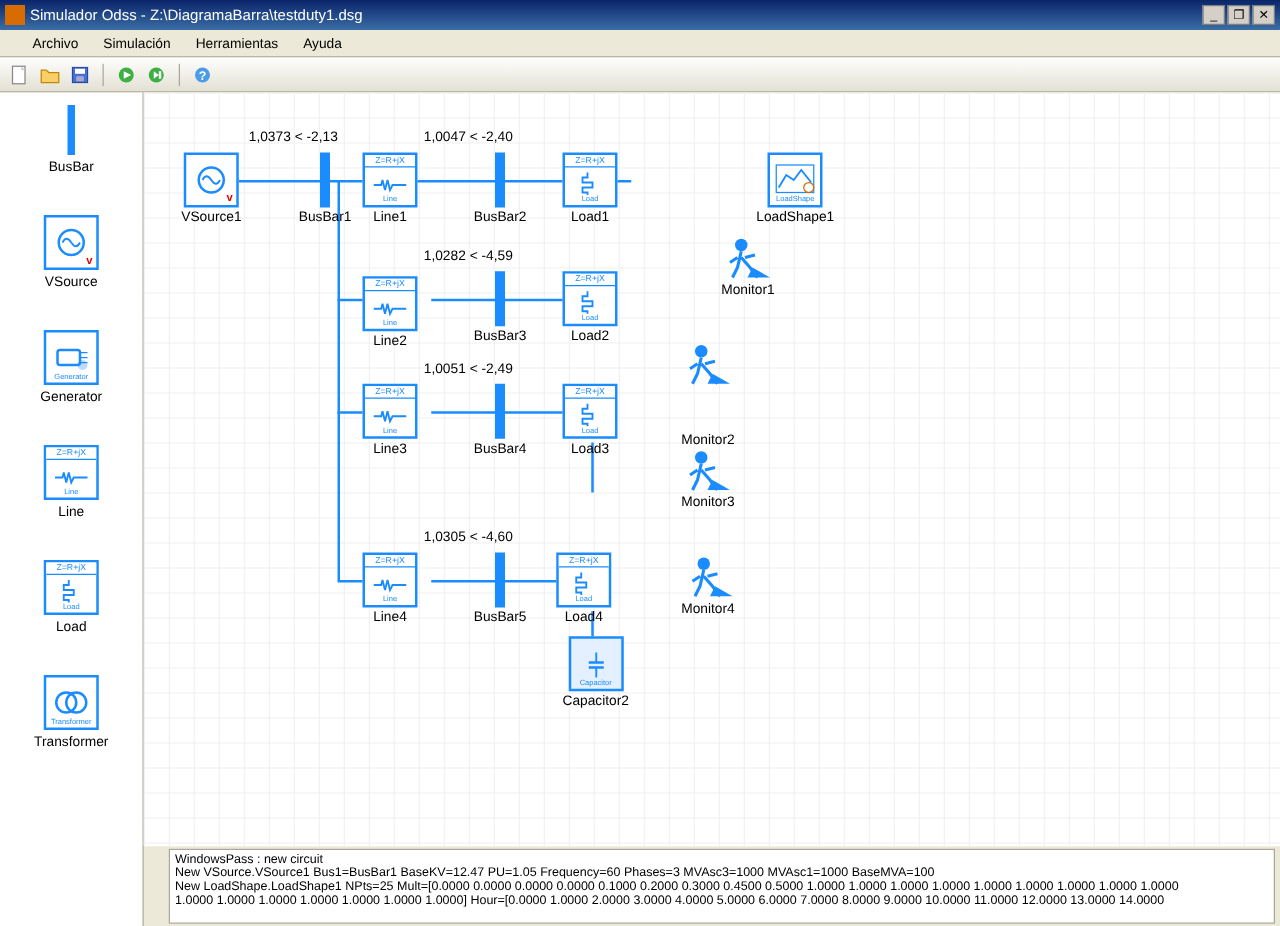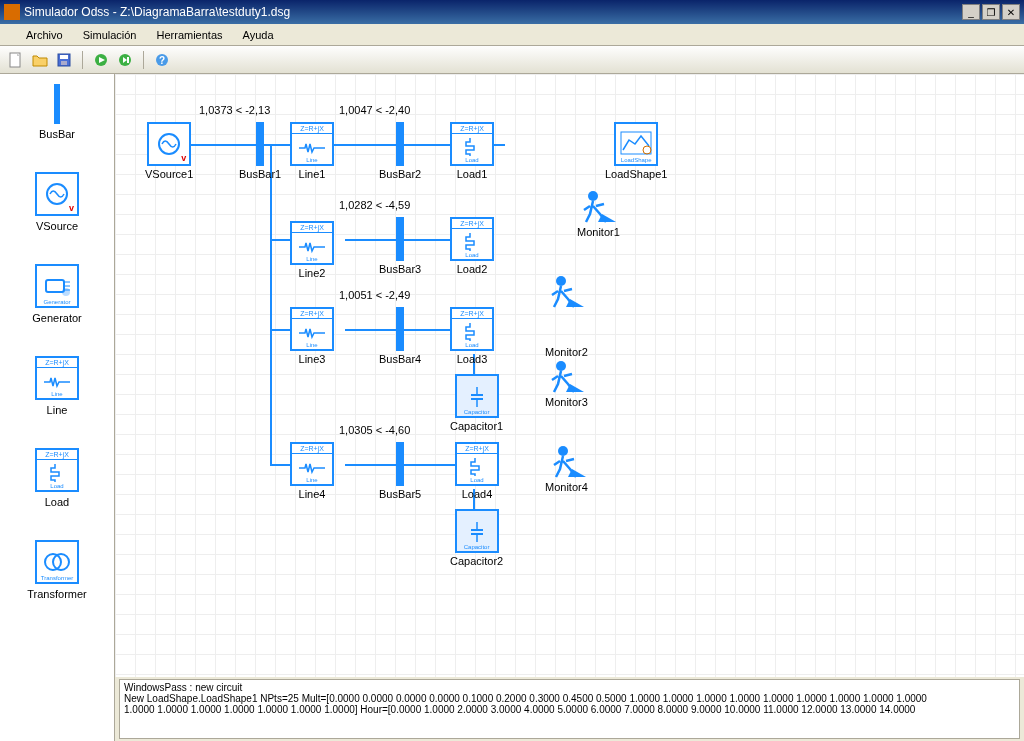--- a/index.html
+++ b/index.html
@@ -19,21 +19,21 @@
 .palette-label { font-size: 11px; color: #000; }
 .canvas-wrap { flex: 1; display: flex; flex-direction: column; }
 .canvas { flex: 1; position: relative; background: #fff; background-image: linear-gradient(#eee 1px, transparent 1px), linear-gradient(90deg, #eee 1px, transparent 1px); background-size: 20px 20px; overflow: auto; }
 .node { position: absolute; display: flex; flex-direction: column; align-items: center; cursor: pointer; }
 .node-icon { width: 44px; height: 44px; border: 2px solid #1a8cff; background: #fff; display: flex; flex-direction: column; align-items: center; justify-content: center; font-size: 7px; color: #1a8cff; position: relative; }
 .node-icon.selected { background: #e4f0ff; }
 .bus-icon { width: 8px; height: 44px; background: #1a8cff; border: none; }
 .node-label { font-size: 11px; color: #000; margin-top: 2px; text-align: center; white-space: nowrap; }
 .bus-value { position: absolute; font-size: 11px; color: #000; white-space: nowrap; top: -18px; left: -40px; width: 100px; }
 .wire { position: absolute; background: #1a8cff; z-index: 0; }
-.log-panel { height: 60px; background: #fff; border-top: 2px inset #fff; border: 1px solid #aca899; font-size: 10px; font-family: monospace; overflow: auto; padding: 2px 4px; margin: 2px 4px 2px 4px; white-space: nowrap; }
+.log-panel { height: 60px; background: #fff; border-top: 2px inset #fff; border: 1px solid #aca899; font-size: 10px; font-family: monospace; overflow: auto; padding: 2px 4px; margin: 2px 4px 2px 20px; white-space: nowrap; }
 .z-label { position: absolute; top: 0; left: 0; right: 0; font-size: 7px; text-align: center; background: #fff; border-bottom: 1px solid #1a8cff; color: #1a8cff; padding: 1px 0; }
 .sub-label { position: absolute; bottom: 0; left: 0; right: 0; font-size: 6px; text-align: center; color: #1a8cff; padding: 1px 0; }
 .monitor-icon { width: 40px; height: 40px; border: none; background: transparent; }
 svg { display: block; }
 </style>
 </head>
 <body>
 
 <div class="titlebar">
   <span class="titlebar-icon"></span>
@@ -261,49 +261,37 @@
       <div class="node" style="left:335px;top:233px;">
         <div class="node-icon">
             <div class="z-label">Z=R+jX</div>
             <svg width="20" height="22" style="margin-top:6px;">
               <path d="M8 2 L8 6 L4 6 L4 10 L12 10 L12 14 L4 14 L4 18 L8 18 L8 20" fill="none" stroke="#1a8cff" stroke-width="1.5"></path>
             </svg>
             <div class="sub-label">Load</div>
           </div>
         <div class="node-label">Load3</div>
       </div>
-      <div class="node" style="left:335px;top:300px;">
-        <div class="node-icon selected">
-            <svg width="20" height="24" style="margin-top:2px;">
-              <line x1="10" y1="2" x2="10" y2="10" stroke="#1a8cff" stroke-width="1.5"></line>
-              <line x1="4" y1="10" x2="16" y2="10" stroke="#1a8cff" stroke-width="2"></line>
-              <line x1="4" y1="14" x2="16" y2="14" stroke="#1a8cff" stroke-width="2"></line>
-              <line x1="10" y1="14" x2="10" y2="22" stroke="#1a8cff" stroke-width="1.5"></line>
-            </svg>
-            <div class="sub-label">Capacitor</div>
-          </div>
-        <div class="node-label">Capacitor1</div>
-      </div>
 
       <div class="node" style="left:175px;top:368px;">
         <div class="node-icon">
             <div class="z-label">Z=R+jX</div>
             <svg width="30" height="14" style="margin-top:8px;">
               <path d="M2 7 L8 7 L9 3 L11 11 L13 3 L15 11 L17 7 L28 7" fill="none" stroke="#1a8cff" stroke-width="1.5"></path>
             </svg>
             <div class="sub-label">Line</div>
           </div>
         <div class="node-label">Line4</div>
       </div>
       <div class="node" style="left:264px;top:368px;">
         <div class="bus-value">1,0305 &lt; -4,60</div>
         <div class="node-icon bus-icon"></div>
         <div class="node-label">BusBar5</div>
       </div>
-      <div class="node" style="left:340px;top:368px;align-items:center;">
+      <div class="node" style="left:330px;top:368px;align-items:center;">
         <div class="node-icon">
             <div class="z-label">Z=R+jX</div>
             <svg width="20" height="22" style="margin-top:6px;">
               <path d="M8 2 L8 6 L4 6 L4 10 L12 10 L12 14 L4 14 L4 18 L8 18 L8 20" fill="none" stroke="#1a8cff" stroke-width="1.5"></path>
             </svg>
             <div class="sub-label">Load</div>
           </div>
         <div class="node-label">Load4</div>
       </div>
       <div class="node" style="left:335px;top:435px;">
@@ -369,17 +357,18 @@
               <polygon points="24,30 38,38 20,38" fill="#1a8cff"></polygon>
             </svg>
           </div>
         <div class="node-label">Monitor4</div>
       </div>
 
     </div>
 
     <div class="log-panel">
       <div>WindowsPass : new circuit</div>
+      <div>New VSource.VSource1 Bus1=BusBar1 BaseKV=12.47 PU=1.05 Frequency=60 Phases=3 MVAsc3=1000 MVAsc1=1000 BaseMVA=100</div>
       <div>New LoadShape.LoadShape1 NPts=25 Mult=[0.0000 0.0000 0.0000 0.0000 0.1000 0.2000 0.3000 0.4500 0.5000 1.0000 1.0000 1.0000 1.0000 1.0000 1.0000 1.0000 1.0000 1.0000</div>
       <div>1.0000 1.0000 1.0000 1.0000 1.0000 1.0000 1.0000] Hour=[0.0000 1.0000 2.0000 3.0000 4.0000 5.0000 6.0000 7.0000 8.0000 9.0000 10.0000 11.0000 12.0000 13.0000 14.0000</div>
     </div>
   </div>
 </div>
 
 </body></html>

